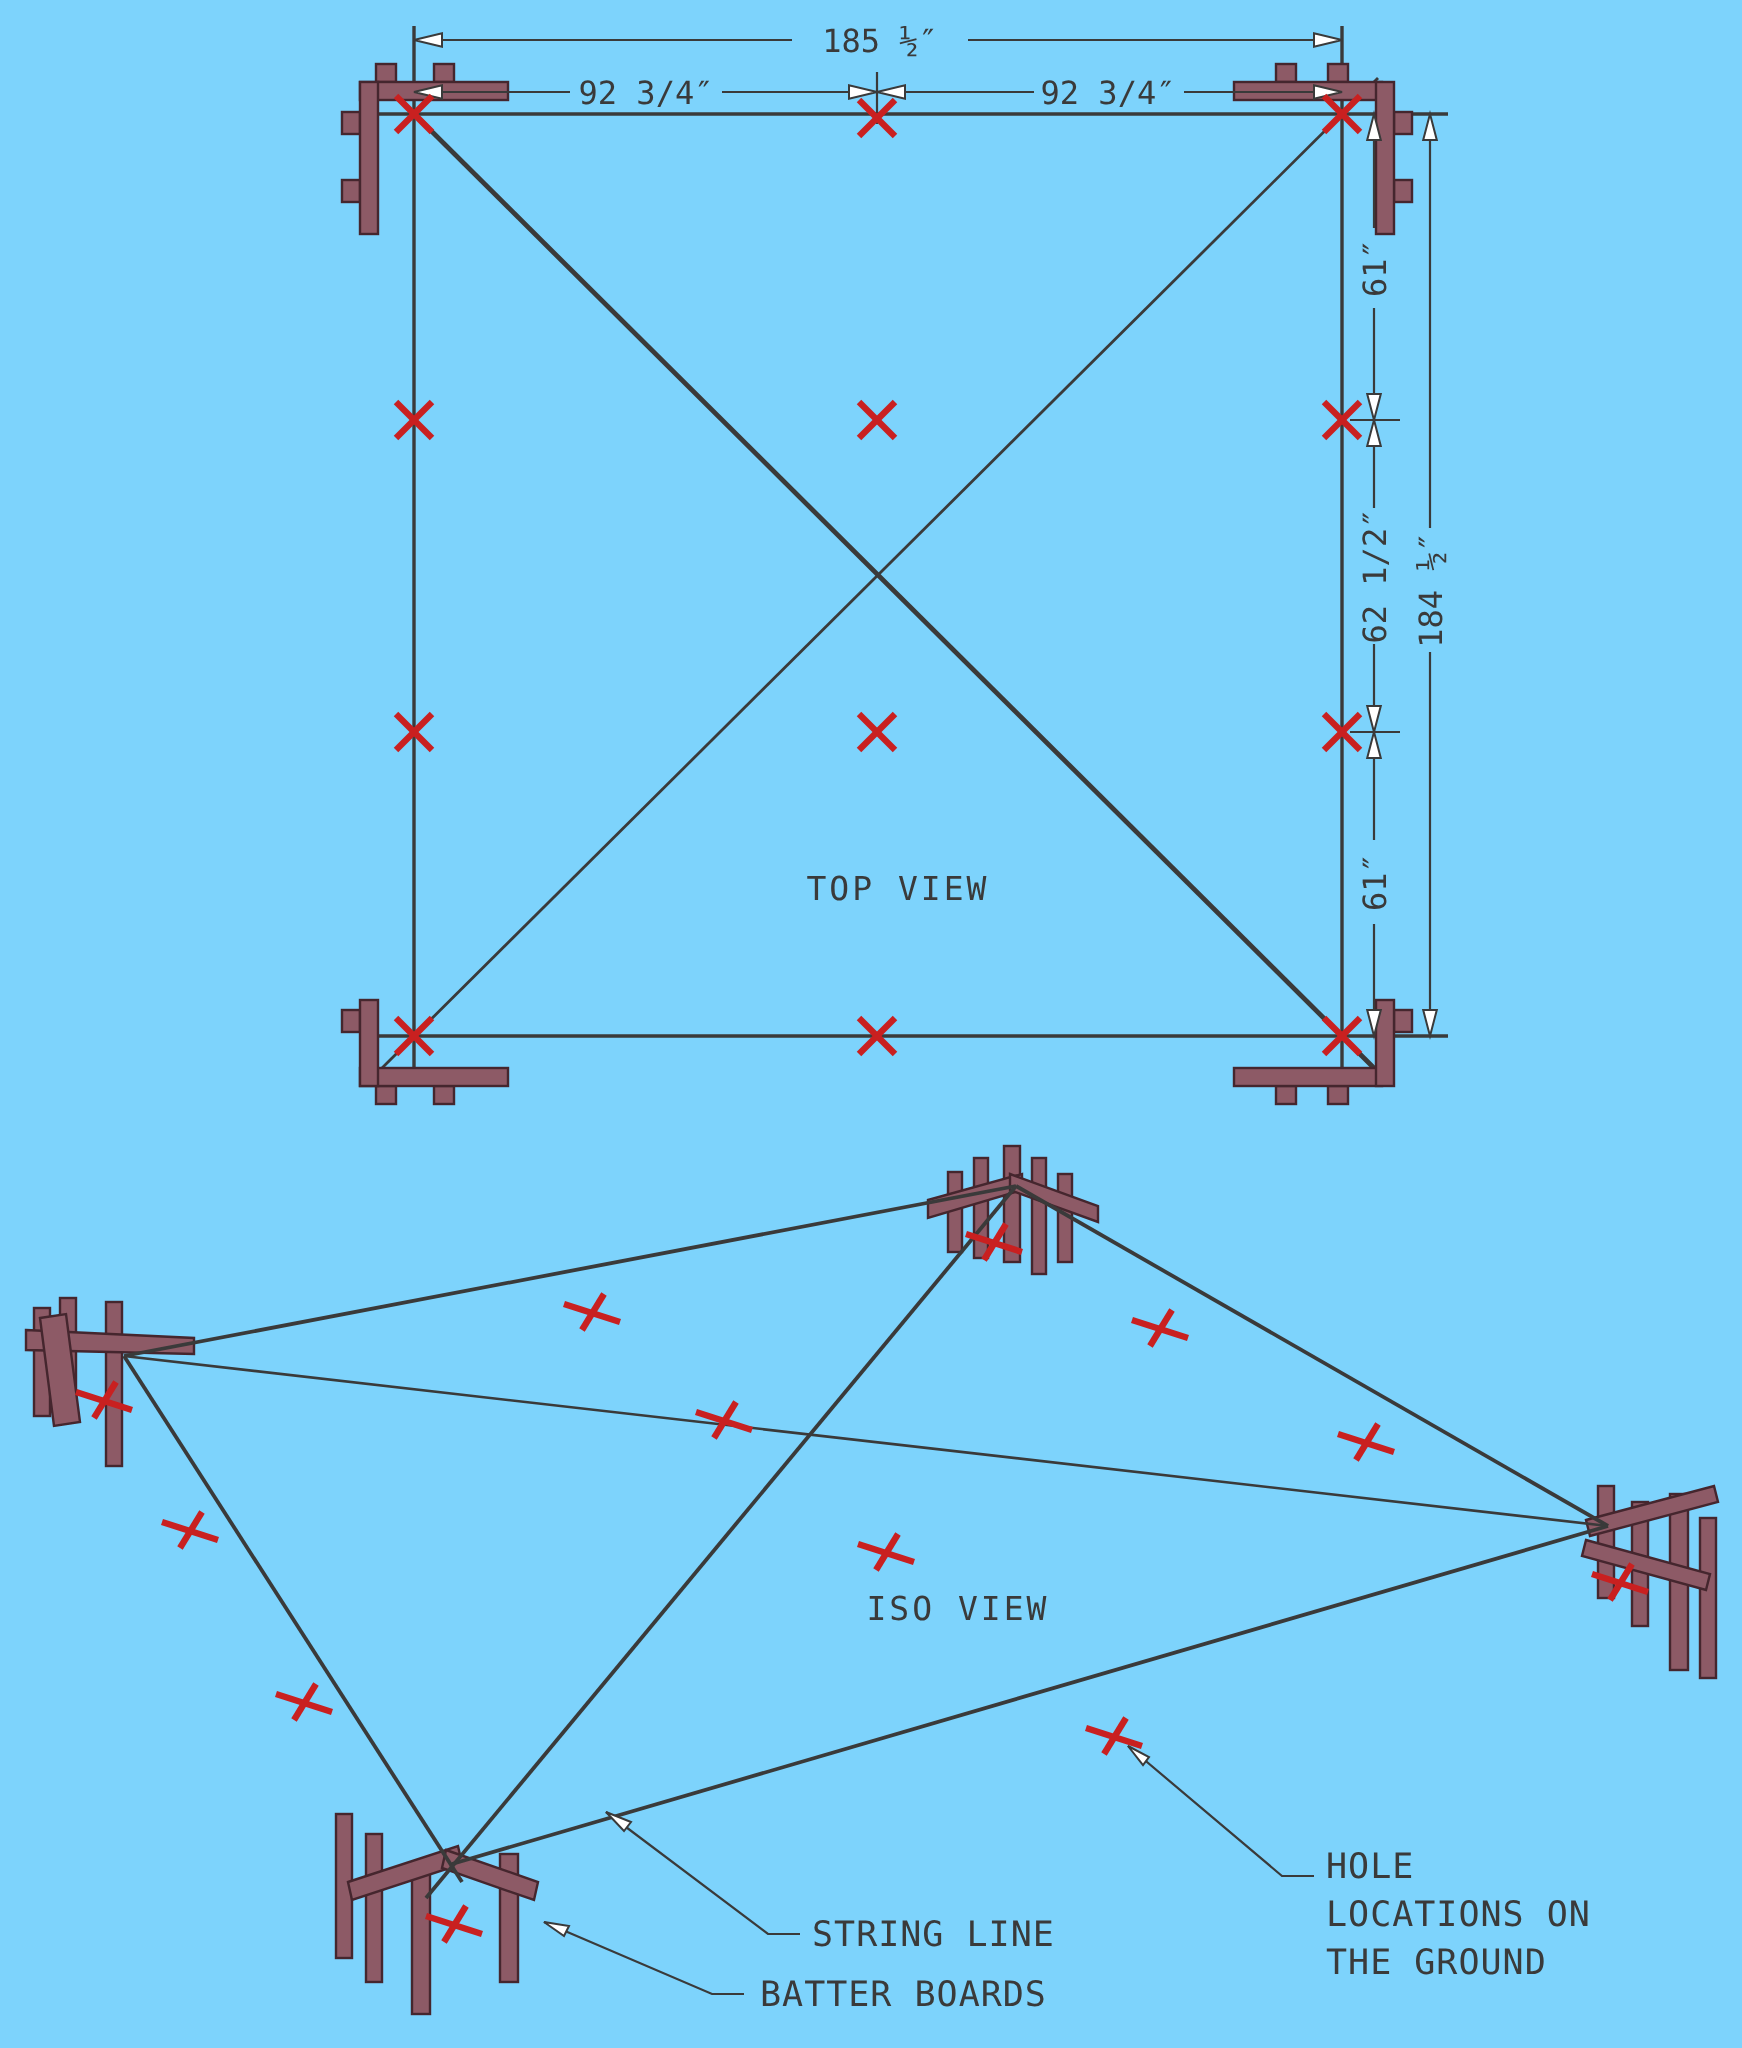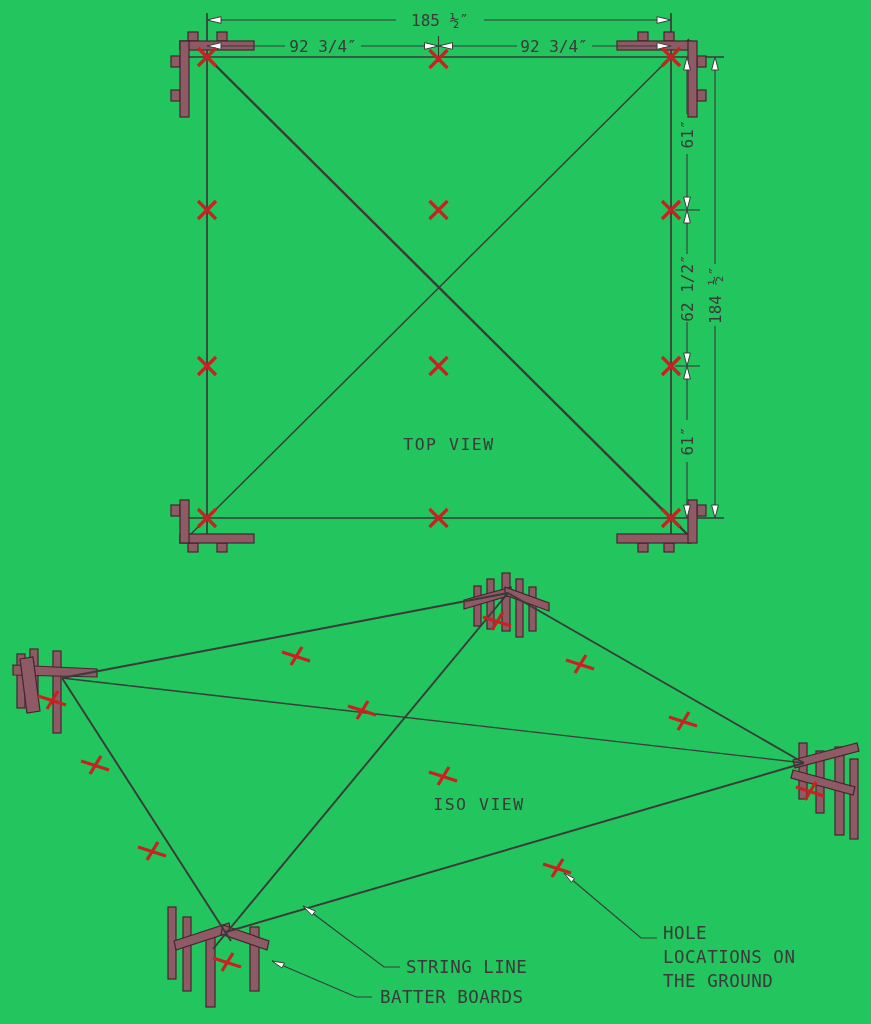--- a/index.html
+++ b/index.html
@@ -1,16 +1,16 @@
 <!DOCTYPE html>
 <html><head>
 <meta charset="utf-8">
 <style>
   html,body{margin:0;padding:0;background:#ffffff;}
-  .canvas{position:relative;width:871px;height:1024px;background:#22c55e;overflow:hidden;}
+  .canvas{position:relative;width:871px;height:1024px;background:#7dd3fc;overflow:hidden;}
   svg{display:block;}
   text{font-family:"DejaVu Sans Mono","Liberation Mono",monospace;fill:#3a3a3a;}
   .dim-text{font-size:16px;}
   .view-label{font-size:16.5px;letter-spacing:1.5px;}
   .callout{font-size:17.5px;letter-spacing:0.5px;}
   .ln{stroke:#3a3a3a;stroke-width:1.7;fill:none;}
   .ln-thick{stroke-width:2.4;}
   .ln-thin{stroke-width:1.4;}
   .dim line, .dim polyline{stroke:#3a3a3a;stroke-width:1.1;fill:none;}
   .arrow{fill:#ffffff;stroke:#3a3a3a;stroke-width:1;}

